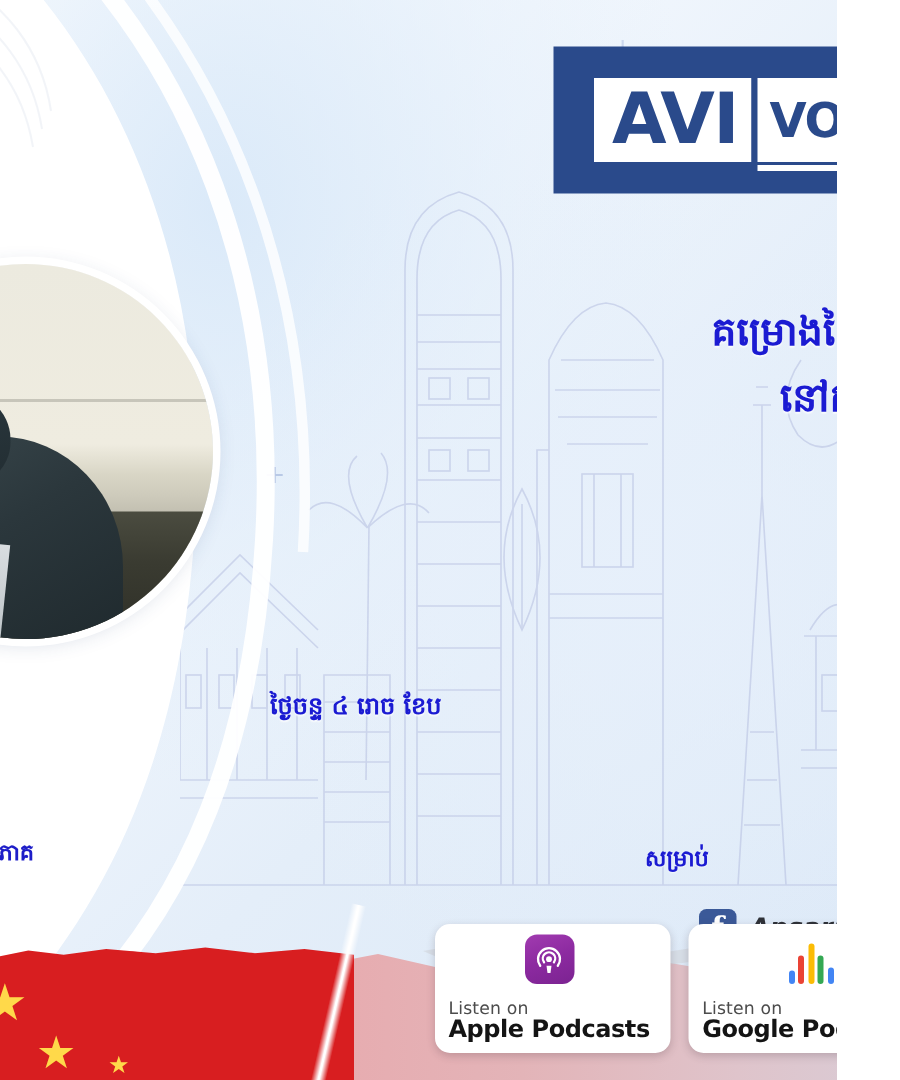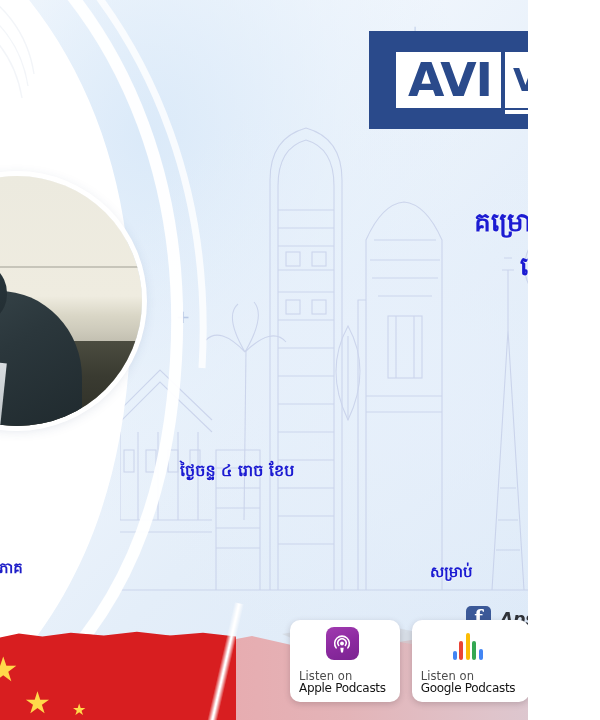--- a/index.html
+++ b/index.html
@@ -7,20 +7,21 @@
     padding: 0;
     background: #ffffff;
   }
   #stage {
     position: relative;
     width: 528px;
     height: 720px;
     overflow: hidden;
     font-family: "DejaVu Sans", "Liberation Sans", sans-serif;
     background: linear-gradient(135deg, #ffffff 0%, #f2f7fd 28%, #e4eef9 60%, #dbe8f7 100%);
+    padding-left: 30px;
   }
 
   
   .bg-wash-a {
     position: absolute;
     left: -60px; top: -120px;
     width: 520px; height: 640px;
     background: radial-gradient(ellipse at 40% 40%, rgba(214,231,248,.85) 0%, rgba(226,238,250,.45) 45%, rgba(255,255,255,0) 72%);
     pointer-events: none;
   }
@@ -311,23 +312,23 @@
   }
   .badge-text { line-height: 1.05; }
   .badge-top {
     display: block;
     font-size: 11.5px;
     color: #4c4c4c;
     letter-spacing: .1px;
   }
   .badge-main {
     display: block;
-    font-size: 12px;
+    font-size: 16px;
     color: #141414;
-    font-weight: 400;
+    font-weight: 700;
     letter-spacing: -.3px;
   }
   .apple-ico {
     width: 33px; height: 33px;
     border-radius: 8px;
     background: linear-gradient(160deg, #a13bb0 0%, #8c2aa0 50%, #7b2391 100%);
     display: flex; align-items: center; justify-content: center;
     flex: 0 0 auto;
   }
   .gpod-ico {

